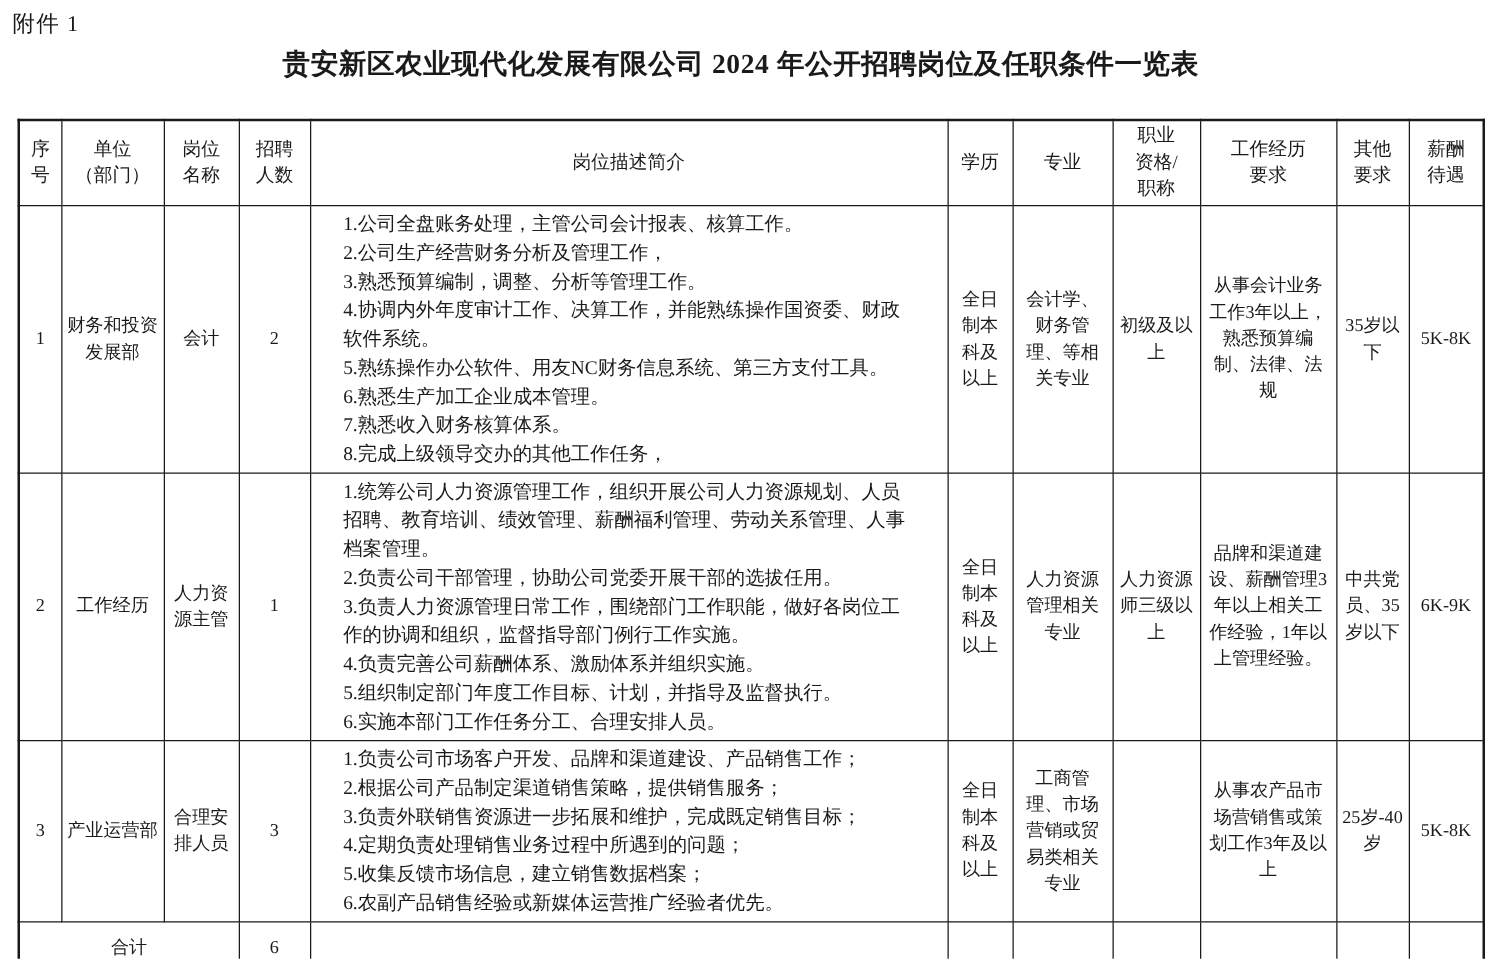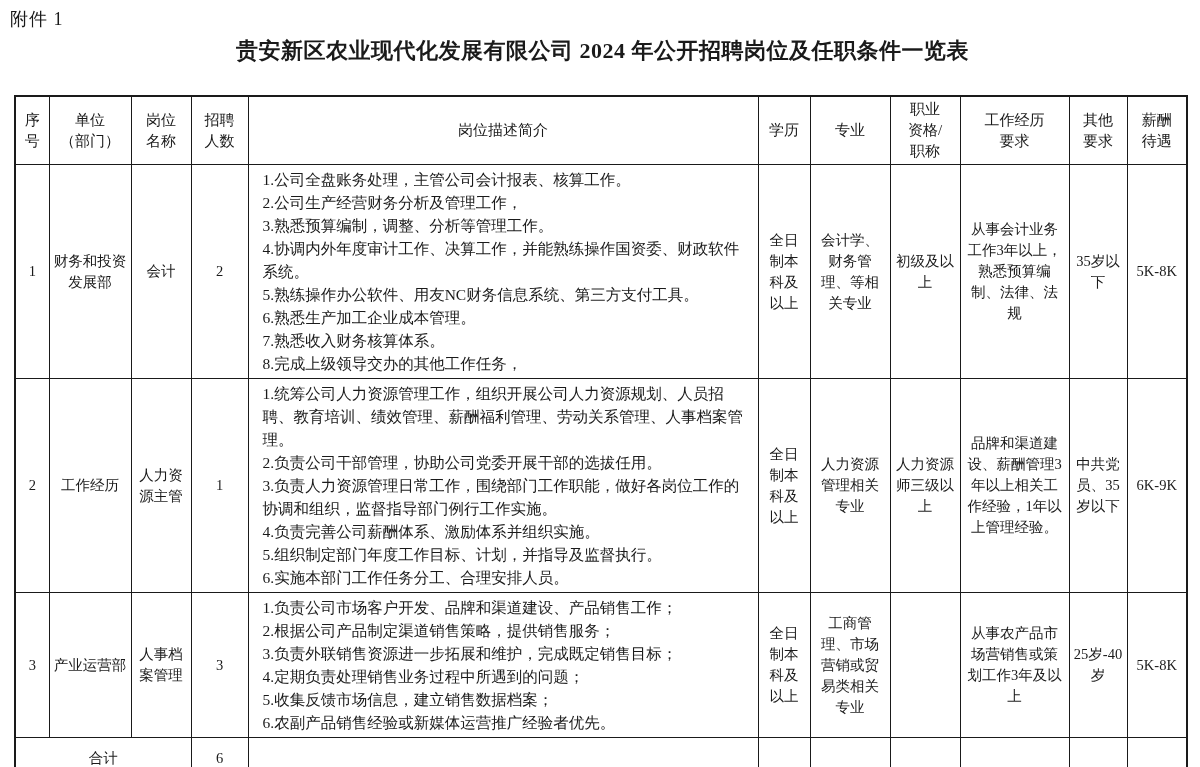--- a/index.html
+++ b/index.html
@@ -12,21 +12,21 @@
     position: relative;
   }
   .attachment-label {
     position: absolute;
     left: 10px; top: 7px;
     font-size: 18px;
     letter-spacing: 1px;
   }
   .doc-title {
     position: absolute;
-    left: 16px; top: 36px;
+    left: 6px; top: 36px;
     width: 1173px;
     text-align: center;
     font-size: 22px;
     font-weight: bold;
     letter-spacing: 0.5px;
   }
   table.recruit {
     position: absolute;
     left: 14px; top: 95px;
     width: 1172px;
@@ -50,21 +50,21 @@
   td.c {
     font-size: 14.5px;
     line-height: 21px;
     text-align: center;
     padding: 2px 4px;
   }
   td.desc {
     font-size: 15.5px;
     line-height: 23px;
     text-align: left;
-    padding: 3px 14px;
+    padding: 3px 26px;
   }
   tr.hdr   { height: 68px; }
   tr.row1  { height: 212px; }
   tr.row2  { height: 202px; }
   tr.row3  { height: 142px; }
   tr.total { height: 42px; }
 </style>
 </head>
 <body>
 
@@ -145,21 +145,21 @@
     <td class="c">人力资源管理相关专业</td>
     <td class="c">人力资源师三级以上</td>
     <td class="c">品牌和渠道建设、薪酬管理3年以上相关工作经验，1年以上管理经验。</td>
     <td class="c">中共党员、35岁以下</td>
     <td class="c">6K-9K</td>
   </tr>
 
   <tr class="row3">
     <td class="c">3</td>
     <td class="c">产业运营部</td>
-    <td class="c">人事档案管理</td>
+    <td class="c">合理安排人员</td>
     <td class="c">3</td>
     <td class="desc">1.负责公司市场客户开发、品牌和渠道建设、产品销售工作；
 2.根据公司产品制定渠道销售策略，提供销售服务；
 3.负责外联销售资源进一步拓展和维护，完成既定销售目标；
 4.定期负责处理销售业务过程中所遇到的问题；
 5.收集反馈市场信息，建立销售数据档案；
 6.农副产品销售经验或新媒体运营推广经验者优先。</td>
     <td class="c">全日制本科及以上</td>
     <td class="c">工商管理、市场营销或贸易类相关专业</td>
     <td class="c"></td>

